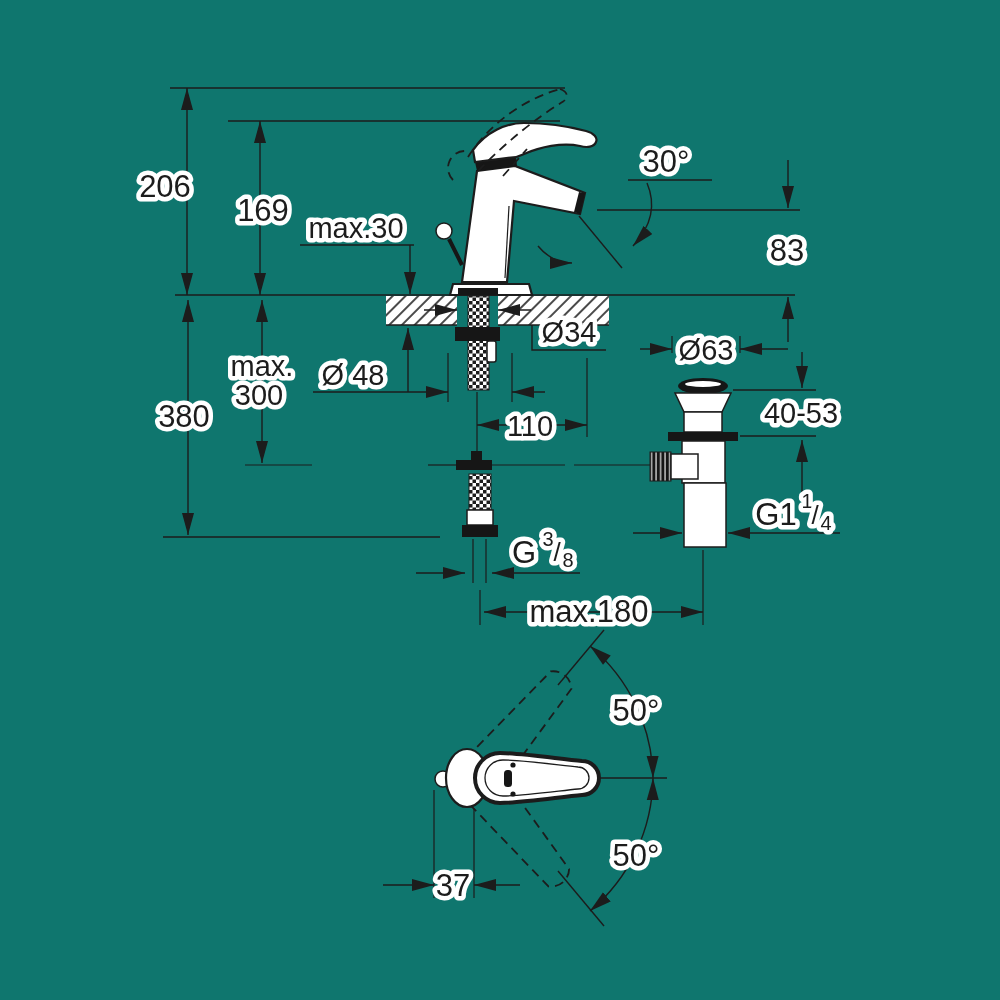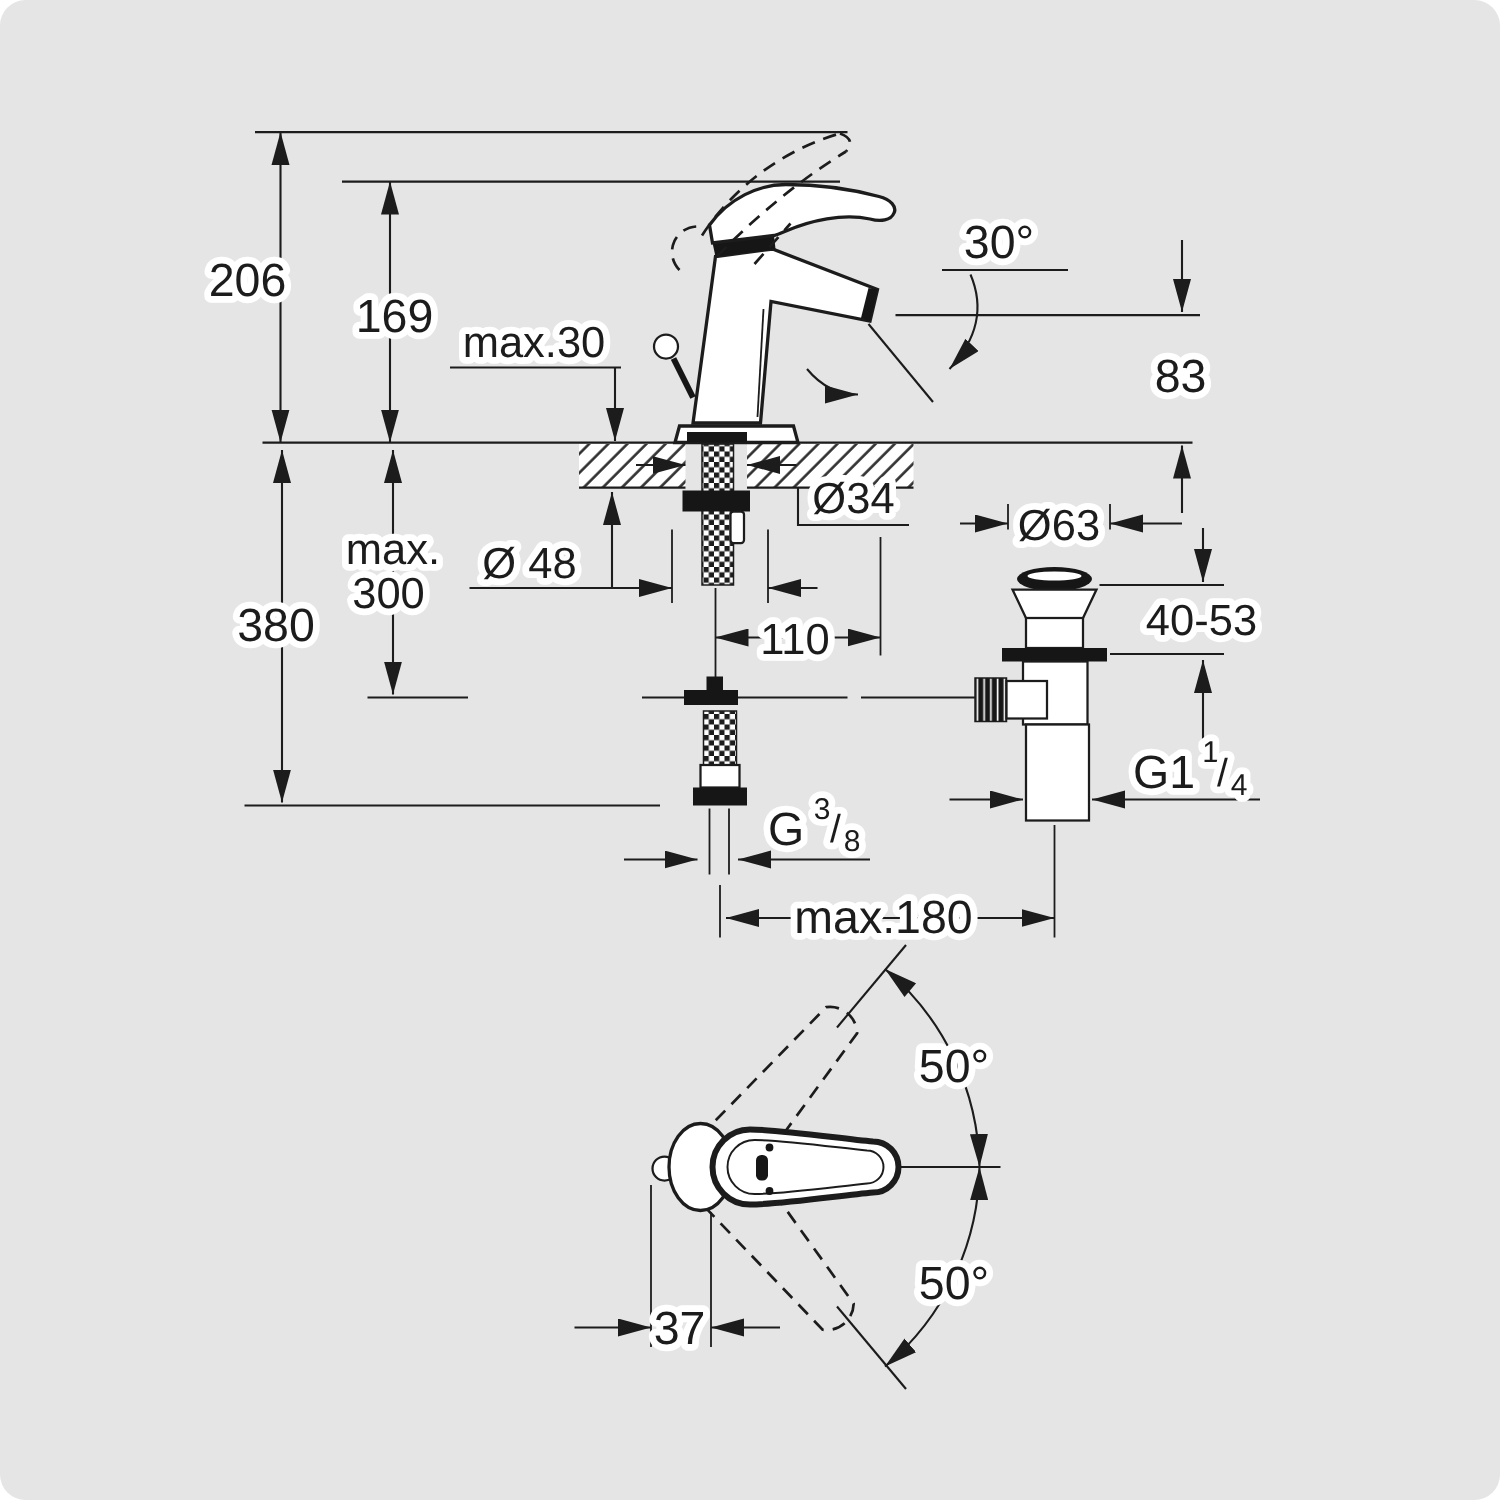--- a/index.html
+++ b/index.html
@@ -1,16 +1,16 @@
 <!DOCTYPE html>
 <html><head>
 <meta charset="utf-8">
 <style>
   html,body{margin:0;padding:0;background:#fff;}
-  #stage{width:1000px;height:1000px;background:#e5e5e5;position:relative;font-family:"Liberation Sans",sans-serif;border-radius:17px;}
+  #stage{width:1000px;height:1000px;background:#0f766e;position:relative;font-family:"Liberation Sans",sans-serif;}
   svg{display:block;}
   .ln{stroke:#1c1c1c;stroke-width:1.5;fill:none;}
   .thin{stroke:#1c1c1c;stroke-width:1.2;fill:none;}
   .dash{stroke:#1c1c1c;stroke-width:1.8;fill:none;stroke-dasharray:9 6;}
   .solid{fill:#ffffff;stroke:#1c1c1c;stroke-width:2.2;}
   .solidthin{fill:#ffffff;stroke:#1c1c1c;stroke-width:1.5;}
   .blk{fill:#161616;stroke:none;}
   .dim{stroke:#1c1c1c;stroke-width:1.4;fill:none;}
   text{fill:#1c1c1c;font-family:"Liberation Sans",sans-serif;paint-order:stroke;stroke:#ffffff;stroke-width:9px;stroke-linejoin:round;}
   .t31{font-size:31px;}

